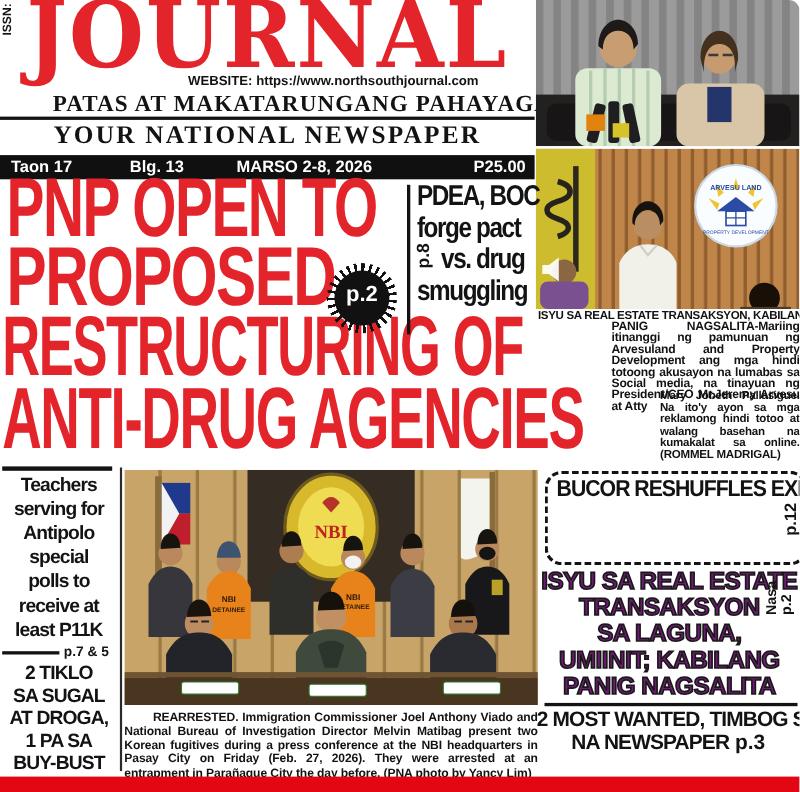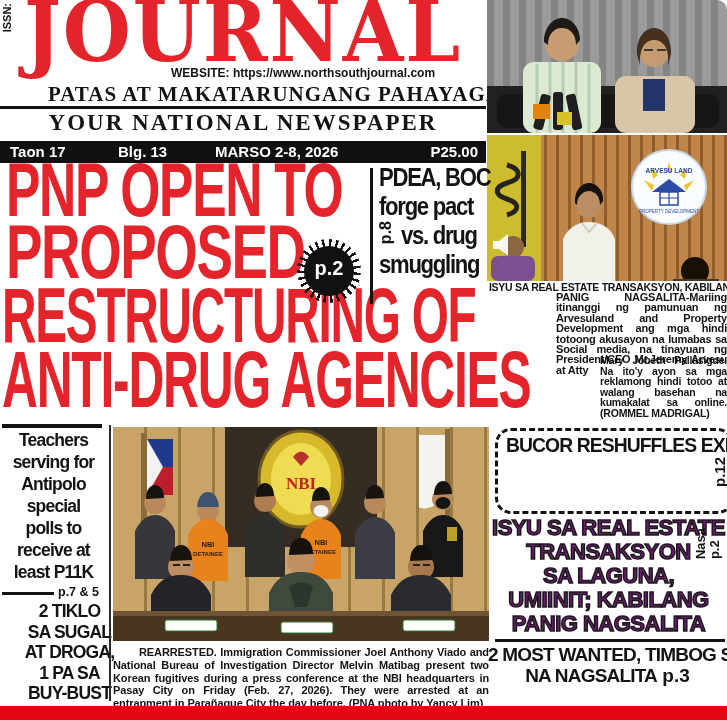--- a/index.html
+++ b/index.html
@@ -151,21 +151,21 @@
   <div class="abs rule" style="left:2px;top:424px;width:100px;height:3.5px;"></div>
   <div class="abs ctr pre blk" style="left:0;top:429px;width:107px;font-size:17.5px;line-height:22px;letter-spacing:-0.8px;">Teachers
 serving for
 Antipolo
 special
 polls to
 receive at
 least P11K</div>
   <div class="abs rule" style="left:2px;top:592px;width:52px;height:2.5px;"></div>
   <div class="abs blk" style="left:58px;top:585px;font-size:12.5px;">p.7 &amp; 5</div>
-  <div class="abs ctr pre blk" style="left:0;top:601px;width:107px;font-size:17.5px;line-height:20.5px;letter-spacing:-0.8px;padding-left:16px;">2 TIKLO
+  <div class="abs ctr pre blk" style="left:0;top:601px;width:107px;font-size:17.5px;line-height:20.5px;letter-spacing:-0.8px;">2 TIKLO
 SA SUGAL
 AT DROGA,
 1 PA SA
 BUY-BUST</div>
 
   <div class="abs rule" style="left:109px;top:425px;width:1.5px;height:276px;background:#2a2a2a;"></div>
 
   <div class="abs" style="left:113px;top:427px;width:376px;height:238px;overflow:hidden;">
     <svg width="376" height="214" viewBox="0 0 376 214">
       <defs>
@@ -278,20 +278,20 @@
 PANIG NAGSALITA</div>
   <div class="abs vert pre blk" style="left:694px;top:528px;font-size:13px;line-height:14px;">Nasa
 p.2</div>
 
   <div class="abs rule" style="left:495px;top:639px;width:230px;height:2.5px;"></div>
 
   <div class="abs ctr" style="left:488px;top:645px;width:239px;">
     <div class="pre blk nw ctr" style="font-size:19px;line-height:20.5px;letter-spacing:-0.8px;">2 MOST WANTED, TIMBOG
 SA MAGKAHIWALAY</div>
     <div style="font-size:19px;line-height:20.5px;">
-      <span class="blk" style="letter-spacing:-0.8px;">NA NAGSALITA</span>
+      <span class="blk" style="letter-spacing:-0.8px;">NA NEWSPAPER</span>
       <span class="blk" style="letter-spacing:0;">p.3</span>
     </div>
   </div>
 
   <div class="abs" style="left:0;top:706px;width:727px;height:14px;background:#e30613;"></div>
 
 </div>
 
 </body></html>

